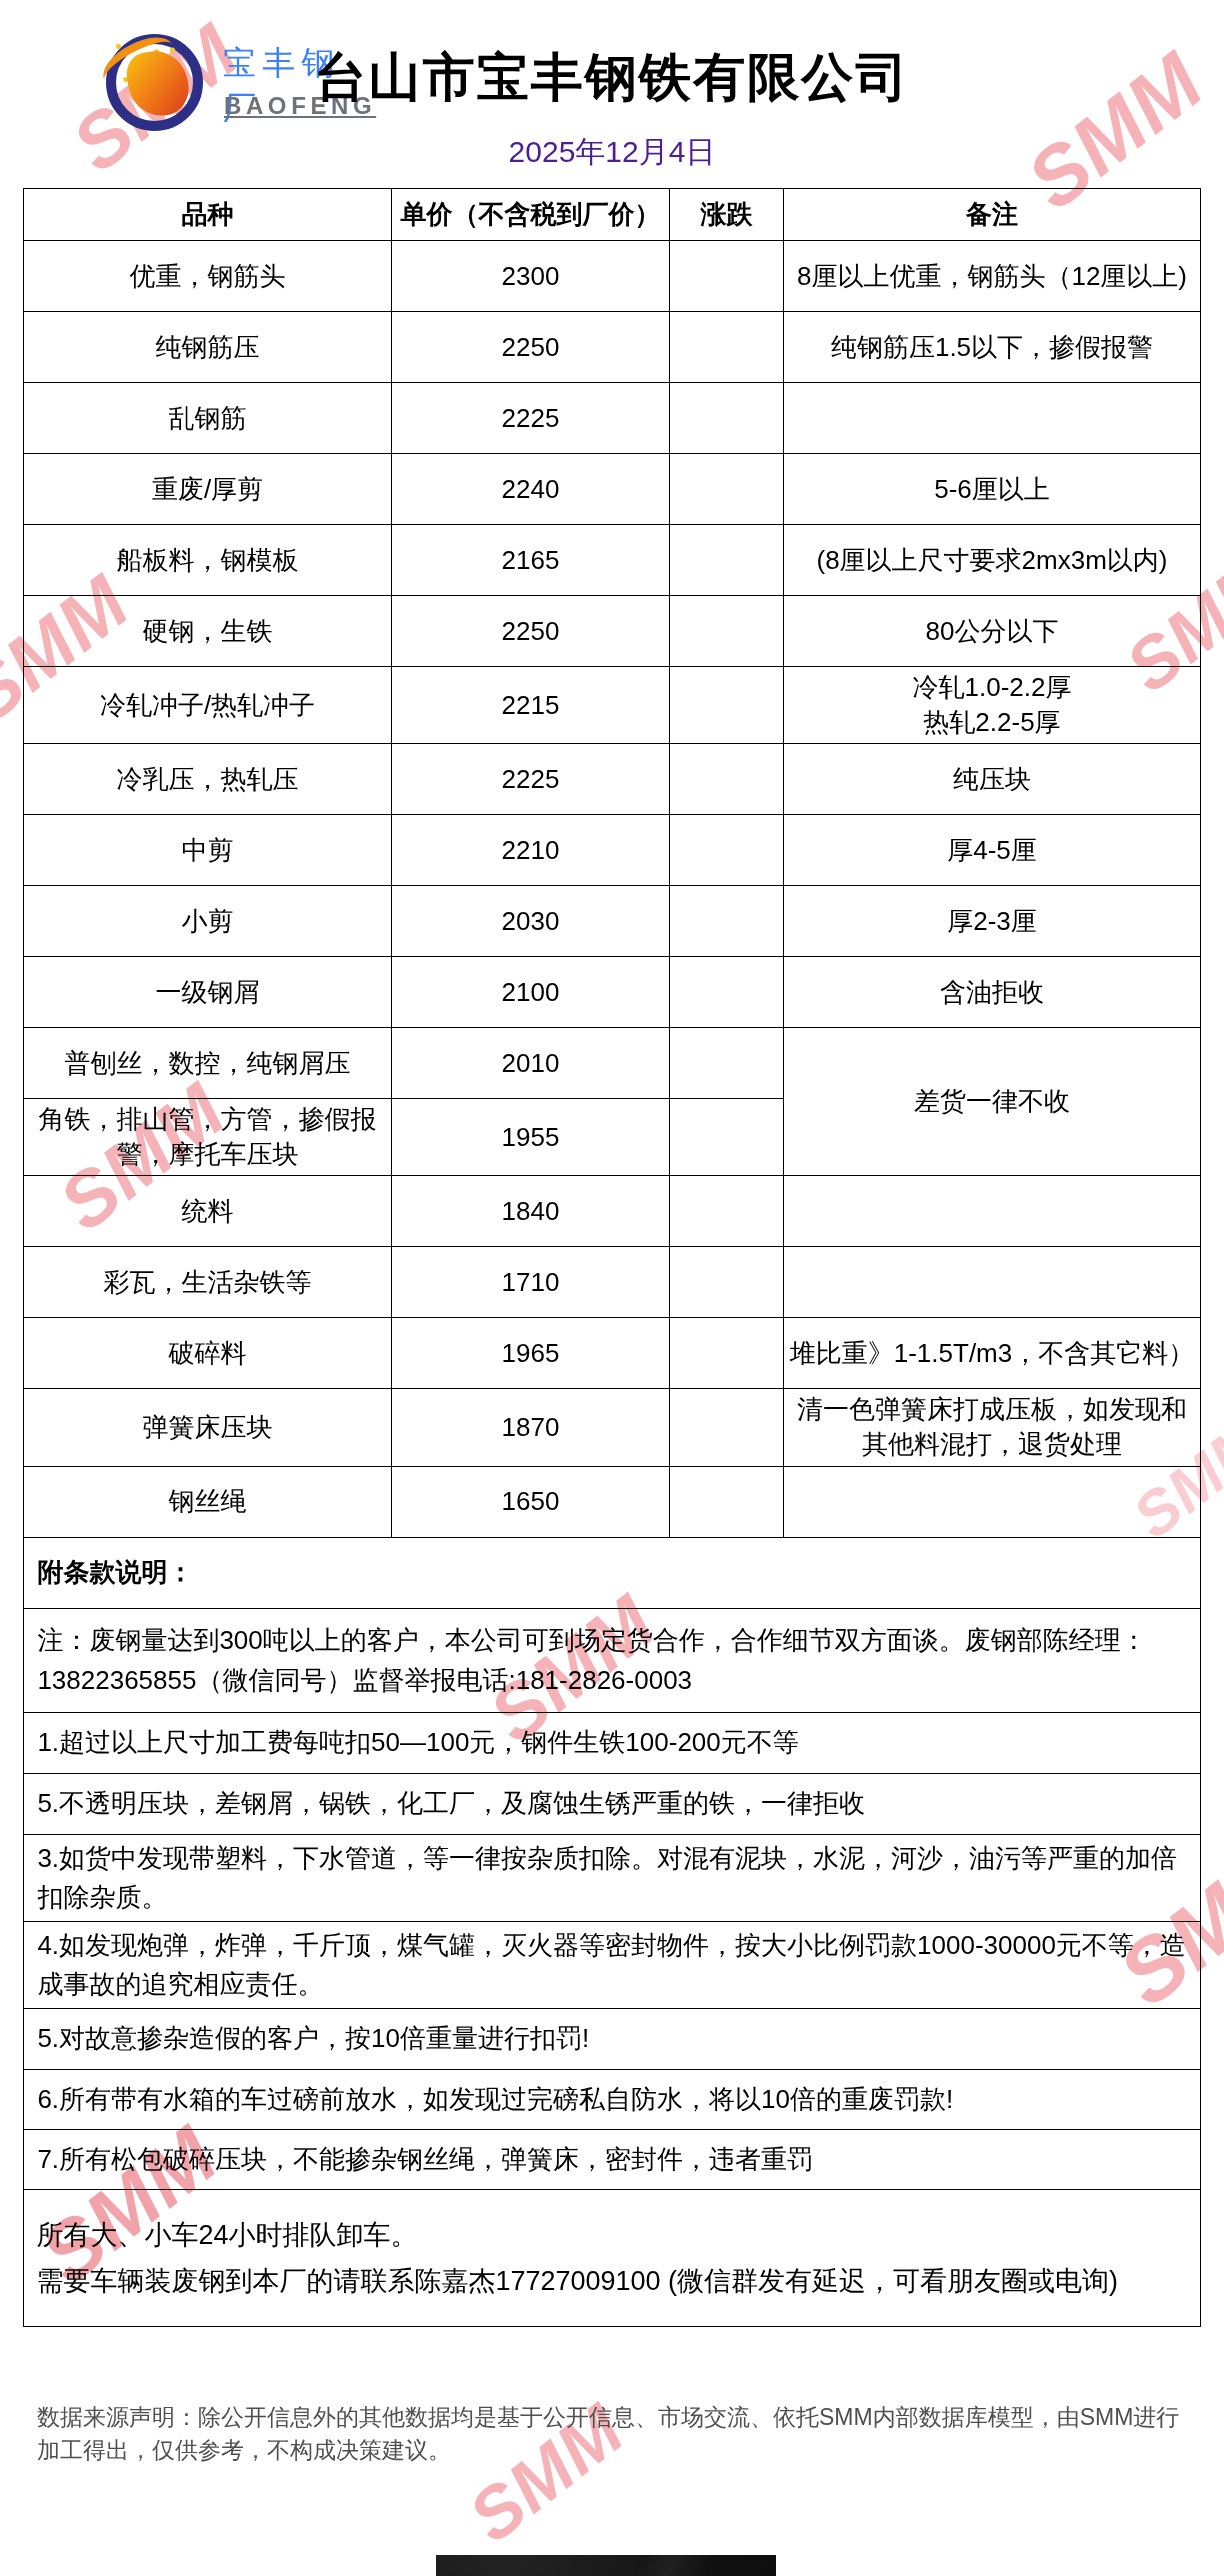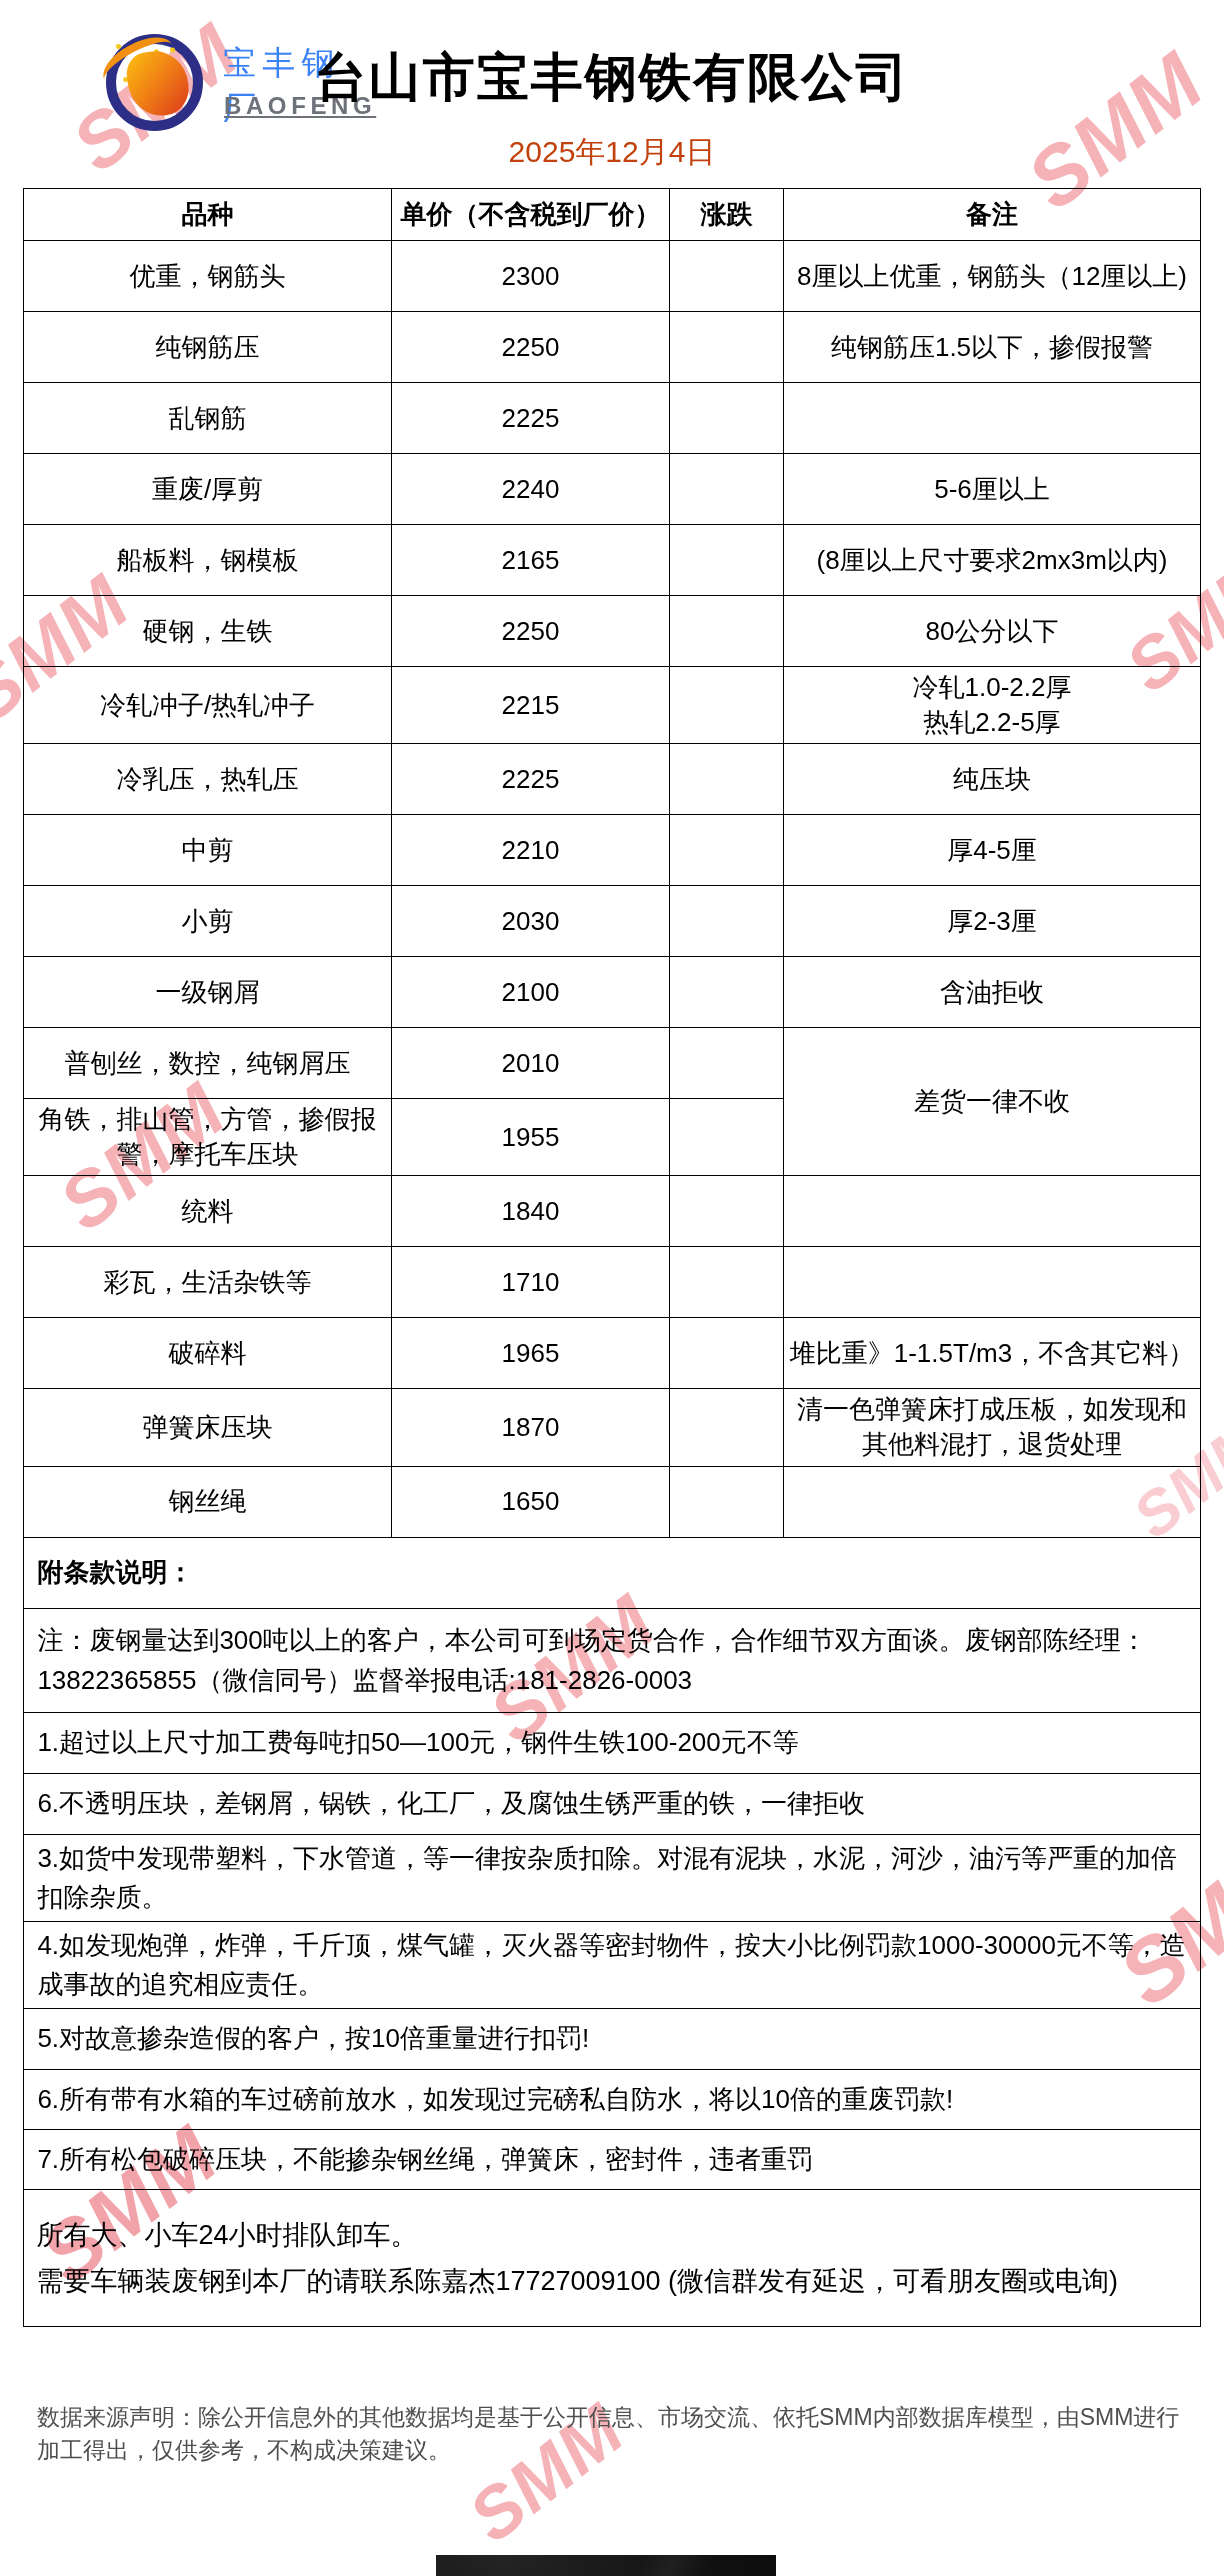--- a/index.html
+++ b/index.html
@@ -12,21 +12,21 @@
   
   .logo{position:absolute;left:106px;top:30px;width:252px;height:113px;z-index:2;}
   .logo-ring{position:absolute;left:0;top:4.1px;width:97px;height:97px;box-sizing:border-box;border:10.3px solid #2d2f86;border-radius:50%;}
   .logo-dots{position:absolute;left:0;top:0;width:4.6px;height:4.6px;border-radius:50%;background:#f4c81e;
     box-shadow:7.2px 33px 0 #f4c81e,13.4px 20.6px 0 #f4c81e,24px 11.3px 0 #f4c81e,38px 5.2px 0 #f4c81e,54px 3.6px 0 #f4c81e;}
   .logo-b{position:absolute;left:21.6px;top:20.6px;width:60px;height:65px;background:linear-gradient(135deg,#f9b312 10%,#ef7d15 50%,#dd3f1c 95%);border-radius:34% 54% 42% 56%;transform:rotate(-7deg);}
   .logo-swoosh{position:absolute;left:-6.2px;top:13.4px;width:77px;height:31px;border:none;border-top:8.2px solid #f29111;border-radius:50%;transform:rotate(-28deg);}
   .logo-cn{position:absolute;left:117px;top:11.3px;font-size:33px;color:#3b82f6;letter-spacing:6.2px;}
   .logo-en{position:absolute;left:118px;top:62px;font-size:24px;font-weight:bold;color:#6d727a;letter-spacing:4.6px;text-decoration:underline;}
   .doc-title{position:absolute;left:0;top:43px;width:100%;text-align:center;font-size:52px;font-weight:bold;color:#000;letter-spacing:2.1px;z-index:2;}
-  .doc-date{position:absolute;left:0;top:132px;width:100%;text-align:center;font-size:30px;color:#c2410c;z-index:2;}
+  .doc-date{position:absolute;left:0;top:132px;width:100%;text-align:center;font-size:30px;color:#4c1d95;z-index:2;}
 
   
   .price-table{position:absolute;left:23px;top:188px;width:1178px;border-collapse:collapse;table-layout:fixed;z-index:2;background:transparent;border-radius:25px;}
   .price-table th,.price-table td{border:1.5px solid #000;font-size:26px;color:#000;text-align:center;vertical-align:middle;padding:3.1px 5.2px;box-sizing:border-box;background:transparent;}
   .price-table th{font-weight:bold;height:52px;}
   tr.r{height:71px;}
   td.col-note,th.col-note{white-space:pre-line;}
   tr.t-title{height:71px;} tr.t-title td{text-align:left;font-weight:bold;padding-left:13.4px;}
   tr.t-intro{height:104px;} tr.t-intro td{text-align:left;padding:5.2px 12.4px 5.2px 13.4px;line-height:1.55;}
   tr.t-n1,tr.t-n5{height:61px;} tr.t-n2{height:61px;} tr.t-n3{height:75px;} tr.t-n4{height:73px;}
@@ -199,21 +199,21 @@
       <tr class="t-title">
           <td colspan="4">附条款说明：</td>
         </tr>
       <tr class="t-intro">
           <td colspan="4">注：废钢量达到300吨以上的客户，本公司可到场定货合作，合作细节双方面谈。废钢部陈经理：13822365855（微信同号）监督举报电话:181-2826-0003</td>
         </tr>
       <tr class="t-n1">
           <td colspan="4">1.超过以上尺寸加工费每吨扣50—100元，钢件生铁100-200元不等</td>
         </tr>
       <tr class="t-n2">
-          <td colspan="4">6.不透明压块，差钢屑，锅铁，化工厂，及腐蚀生锈严重的铁，一律拒收</td>
+          <td colspan="4">5.不透明压块，差钢屑，锅铁，化工厂，及腐蚀生锈严重的铁，一律拒收</td>
         </tr>
       <tr class="t-n3">
           <td colspan="4">3.如货中发现带塑料，下水管道，等一律按杂质扣除。对混有泥块，水泥，河沙，油污等严重的加倍扣除杂质。</td>
         </tr>
       <tr class="t-n4">
           <td colspan="4">4.如发现炮弹，炸弹，千斤顶，煤气罐，灭火器等密封物件，按大小比例罚款1000-30000元不等，造成事故的追究相应责任。</td>
         </tr>
       <tr class="t-n5">
           <td colspan="4">5.对故意掺杂造假的客户，按10倍重量进行扣罚!</td>
         </tr>

